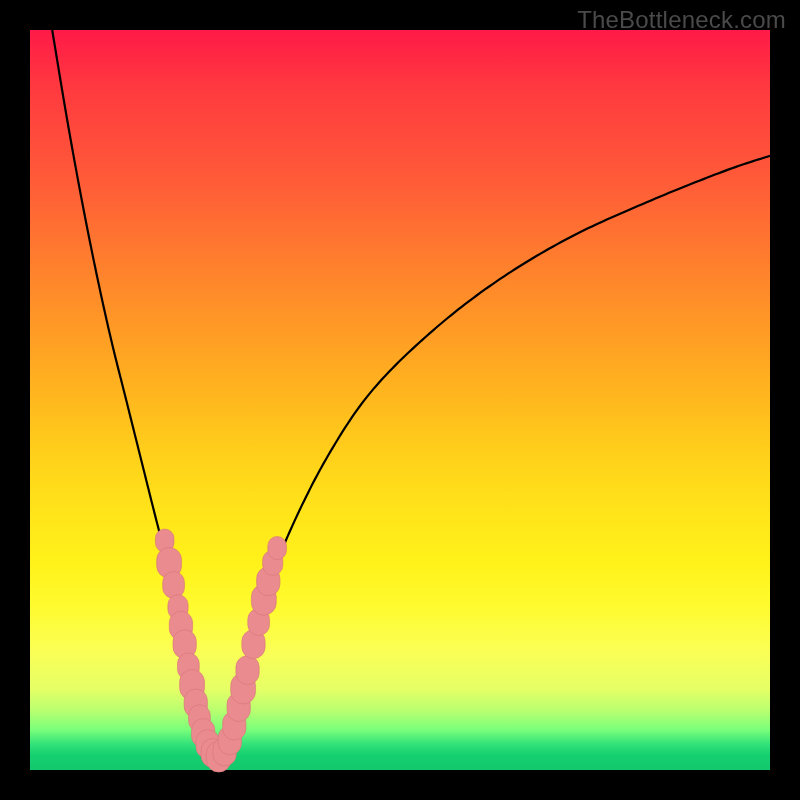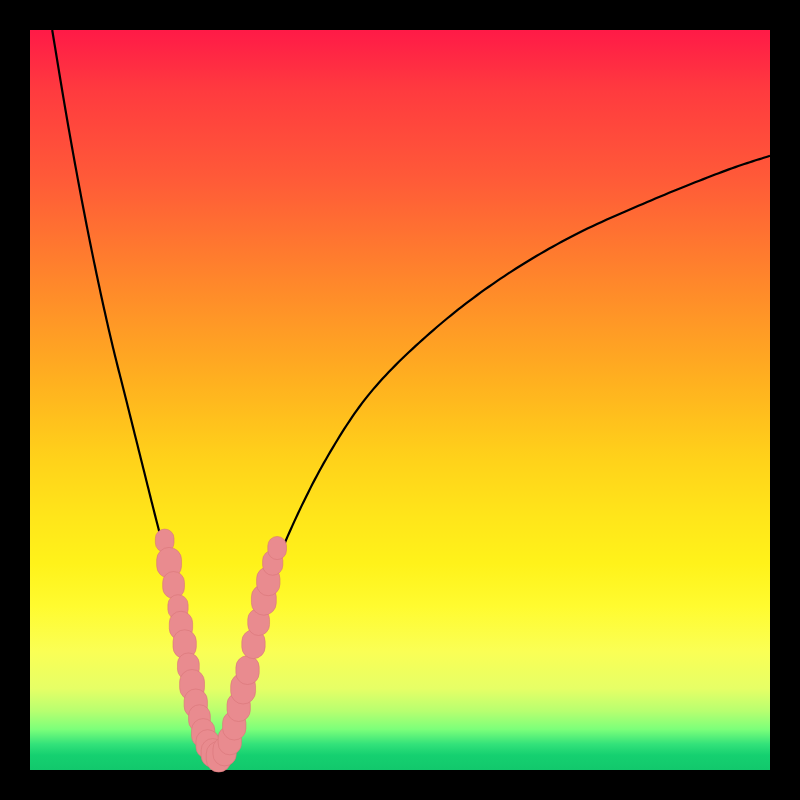--- a/index.html
+++ b/index.html
@@ -98,13 +98,14 @@
           <rect x="205.90" y="625.67" width="23.31" height="28.86" rx="11.65" ry="11.65" fill="#e98b8f" stroke="#d87678" stroke-width="0.6"></rect>
           <rect x="211.82" y="599.77" width="23.31" height="28.86" rx="11.65" ry="11.65" fill="#e98b8f" stroke="#d87678" stroke-width="0.6"></rect>
           <rect x="217.78" y="578.53" width="21.76" height="26.94" rx="10.88" ry="10.88" fill="#e98b8f" stroke="#d87678" stroke-width="0.6"></rect>
           <rect x="221.41" y="554.41" width="24.86" height="30.78" rx="12.43" ry="12.43" fill="#e98b8f" stroke="#d87678" stroke-width="0.6"></rect>
           <rect x="226.63" y="536.87" width="23.31" height="28.86" rx="11.65" ry="11.65" fill="#e98b8f" stroke="#d87678" stroke-width="0.6"></rect>
           <rect x="232.62" y="520.29" width="20.20" height="25.01" rx="10.10" ry="10.10" fill="#e98b8f" stroke="#d87678" stroke-width="0.6"></rect>
           <rect x="237.84" y="506.46" width="18.65" height="23.09" rx="9.32" ry="9.32" fill="#e98b8f" stroke="#d87678" stroke-width="0.6"></rect>
         </g>
     </svg>
   </div>
+  <div class="watermark">TheBottleneck.com</div>
 </div>
 
 </body></html>

